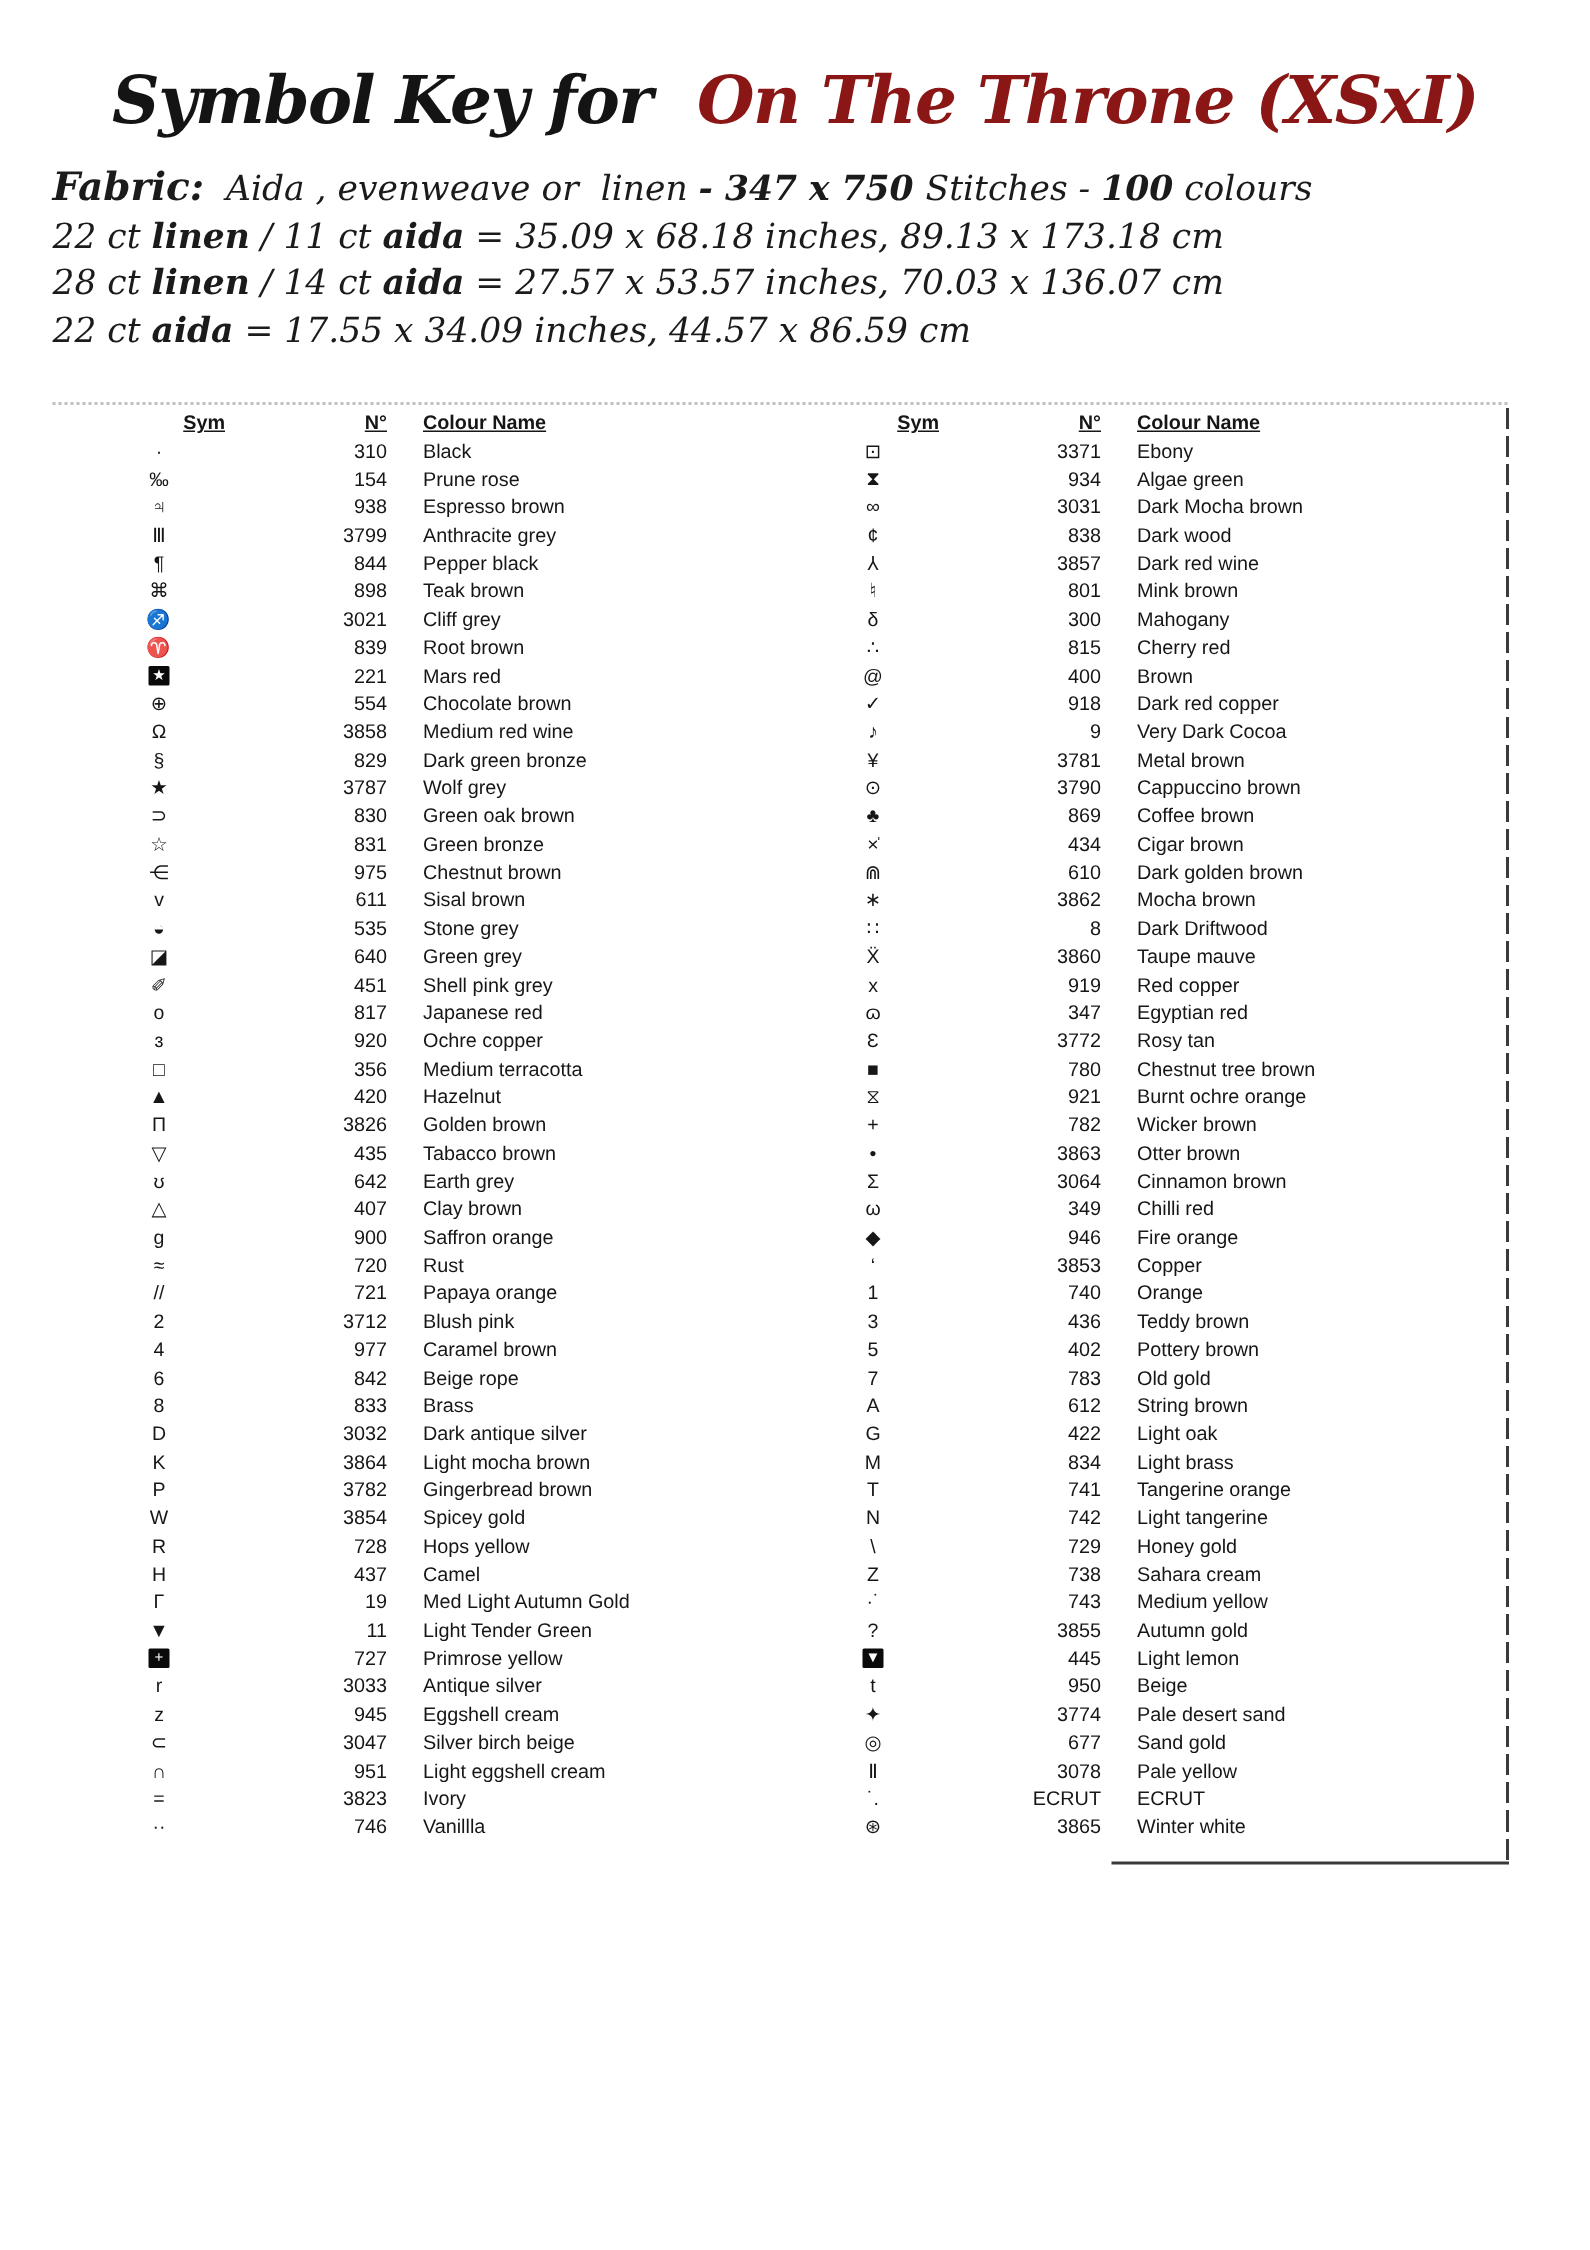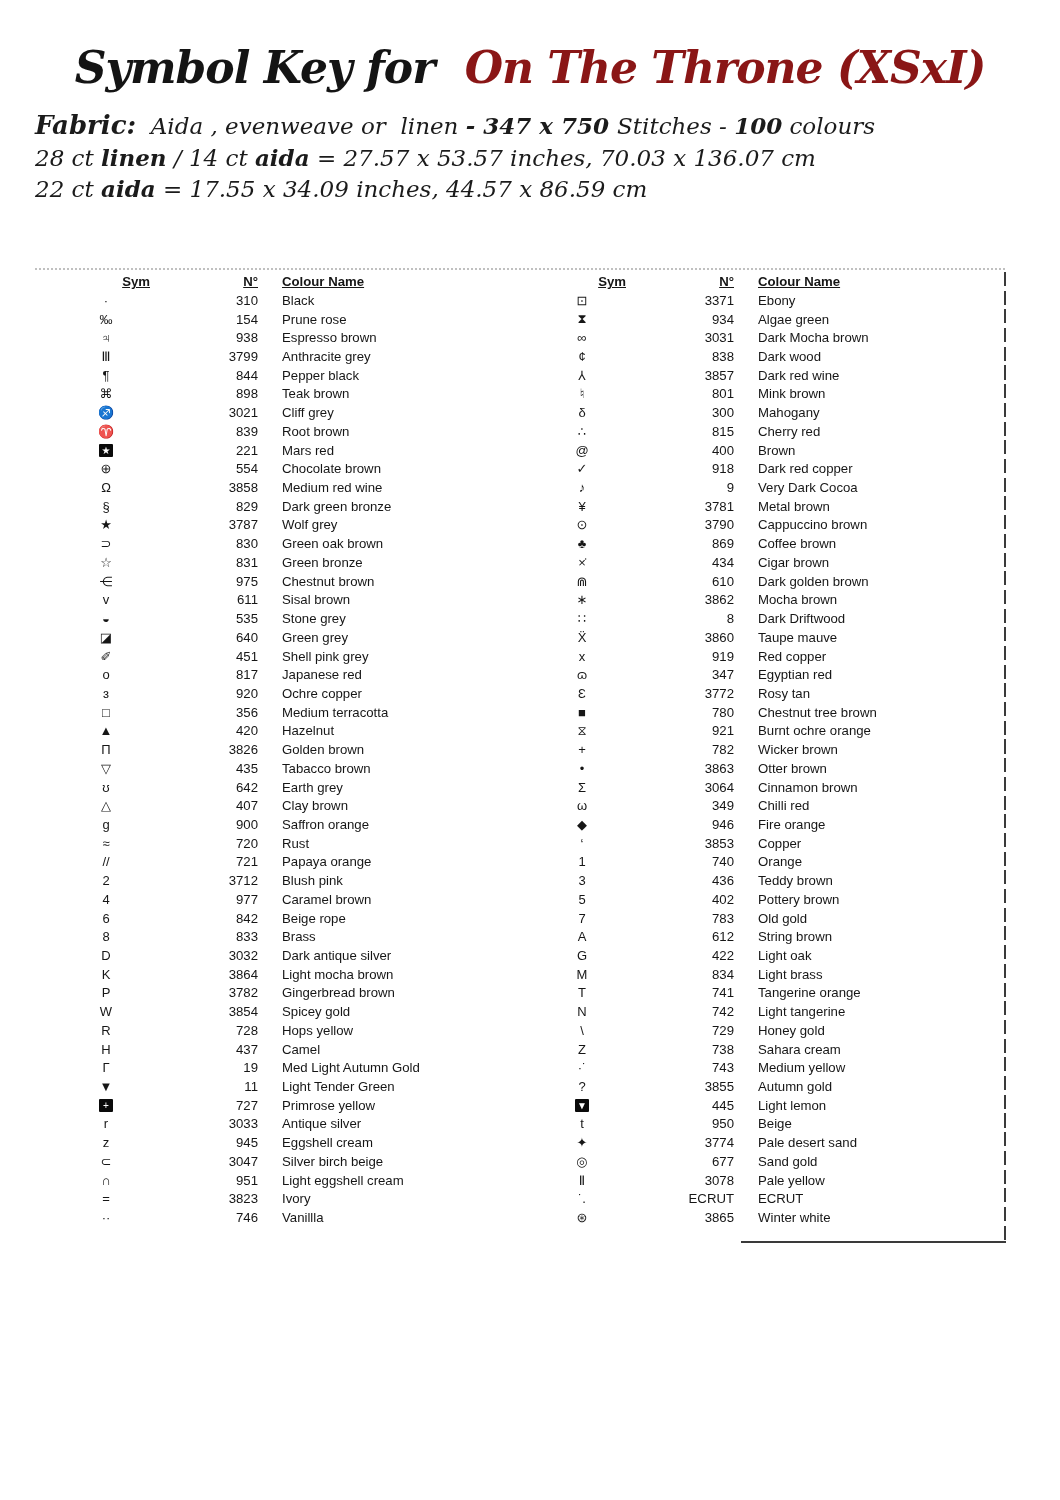--- a/index.html
+++ b/index.html
@@ -46,20 +46,21 @@
 </head>
 <body>
 
 <div class="title">
   <span class="t-black">Symbol Key for</span>
   <span class="t-red" style="color: rgb(138, 22, 22);">On The Throne (XSxI)</span>
 </div>
 
 <div class="fabric">
   <div class="fline"><span class="seg lbl">Fabric:</span><span class="seg">  Aida , evenweave or  linen </span><span class="seg b">- 347 x 750 </span><span class="seg">Stitches - </span><span class="seg b">100</span><span class="seg"> colours</span></div>
+  <div class="fline"><span class="seg">22 ct </span><span class="seg b">linen</span><span class="seg"> / 11 ct </span><span class="seg b">aida</span><span class="seg"> = 35.09 x 68.18 inches, 89.13 x 173.18 cm</span></div>
   <div class="fline"><span class="seg">28 ct </span><span class="seg b">linen</span><span class="seg"> / 14 ct </span><span class="seg b">aida</span><span class="seg"> = 27.57 x 53.57 inches, 70.03 x 136.07 cm</span></div>
   <div class="fline"><span class="seg">22 ct </span><span class="seg b">aida</span><span class="seg"> = 17.55 x 34.09 inches, 44.57 x 86.59 cm</span></div>
 </div>
 
 <div class="topline"></div>
 
 <div class="ktable" id="ktable-left">
   <div class="khead">
     <span class="h-sym">Sym</span>
     <span class="h-num">N°</span>

